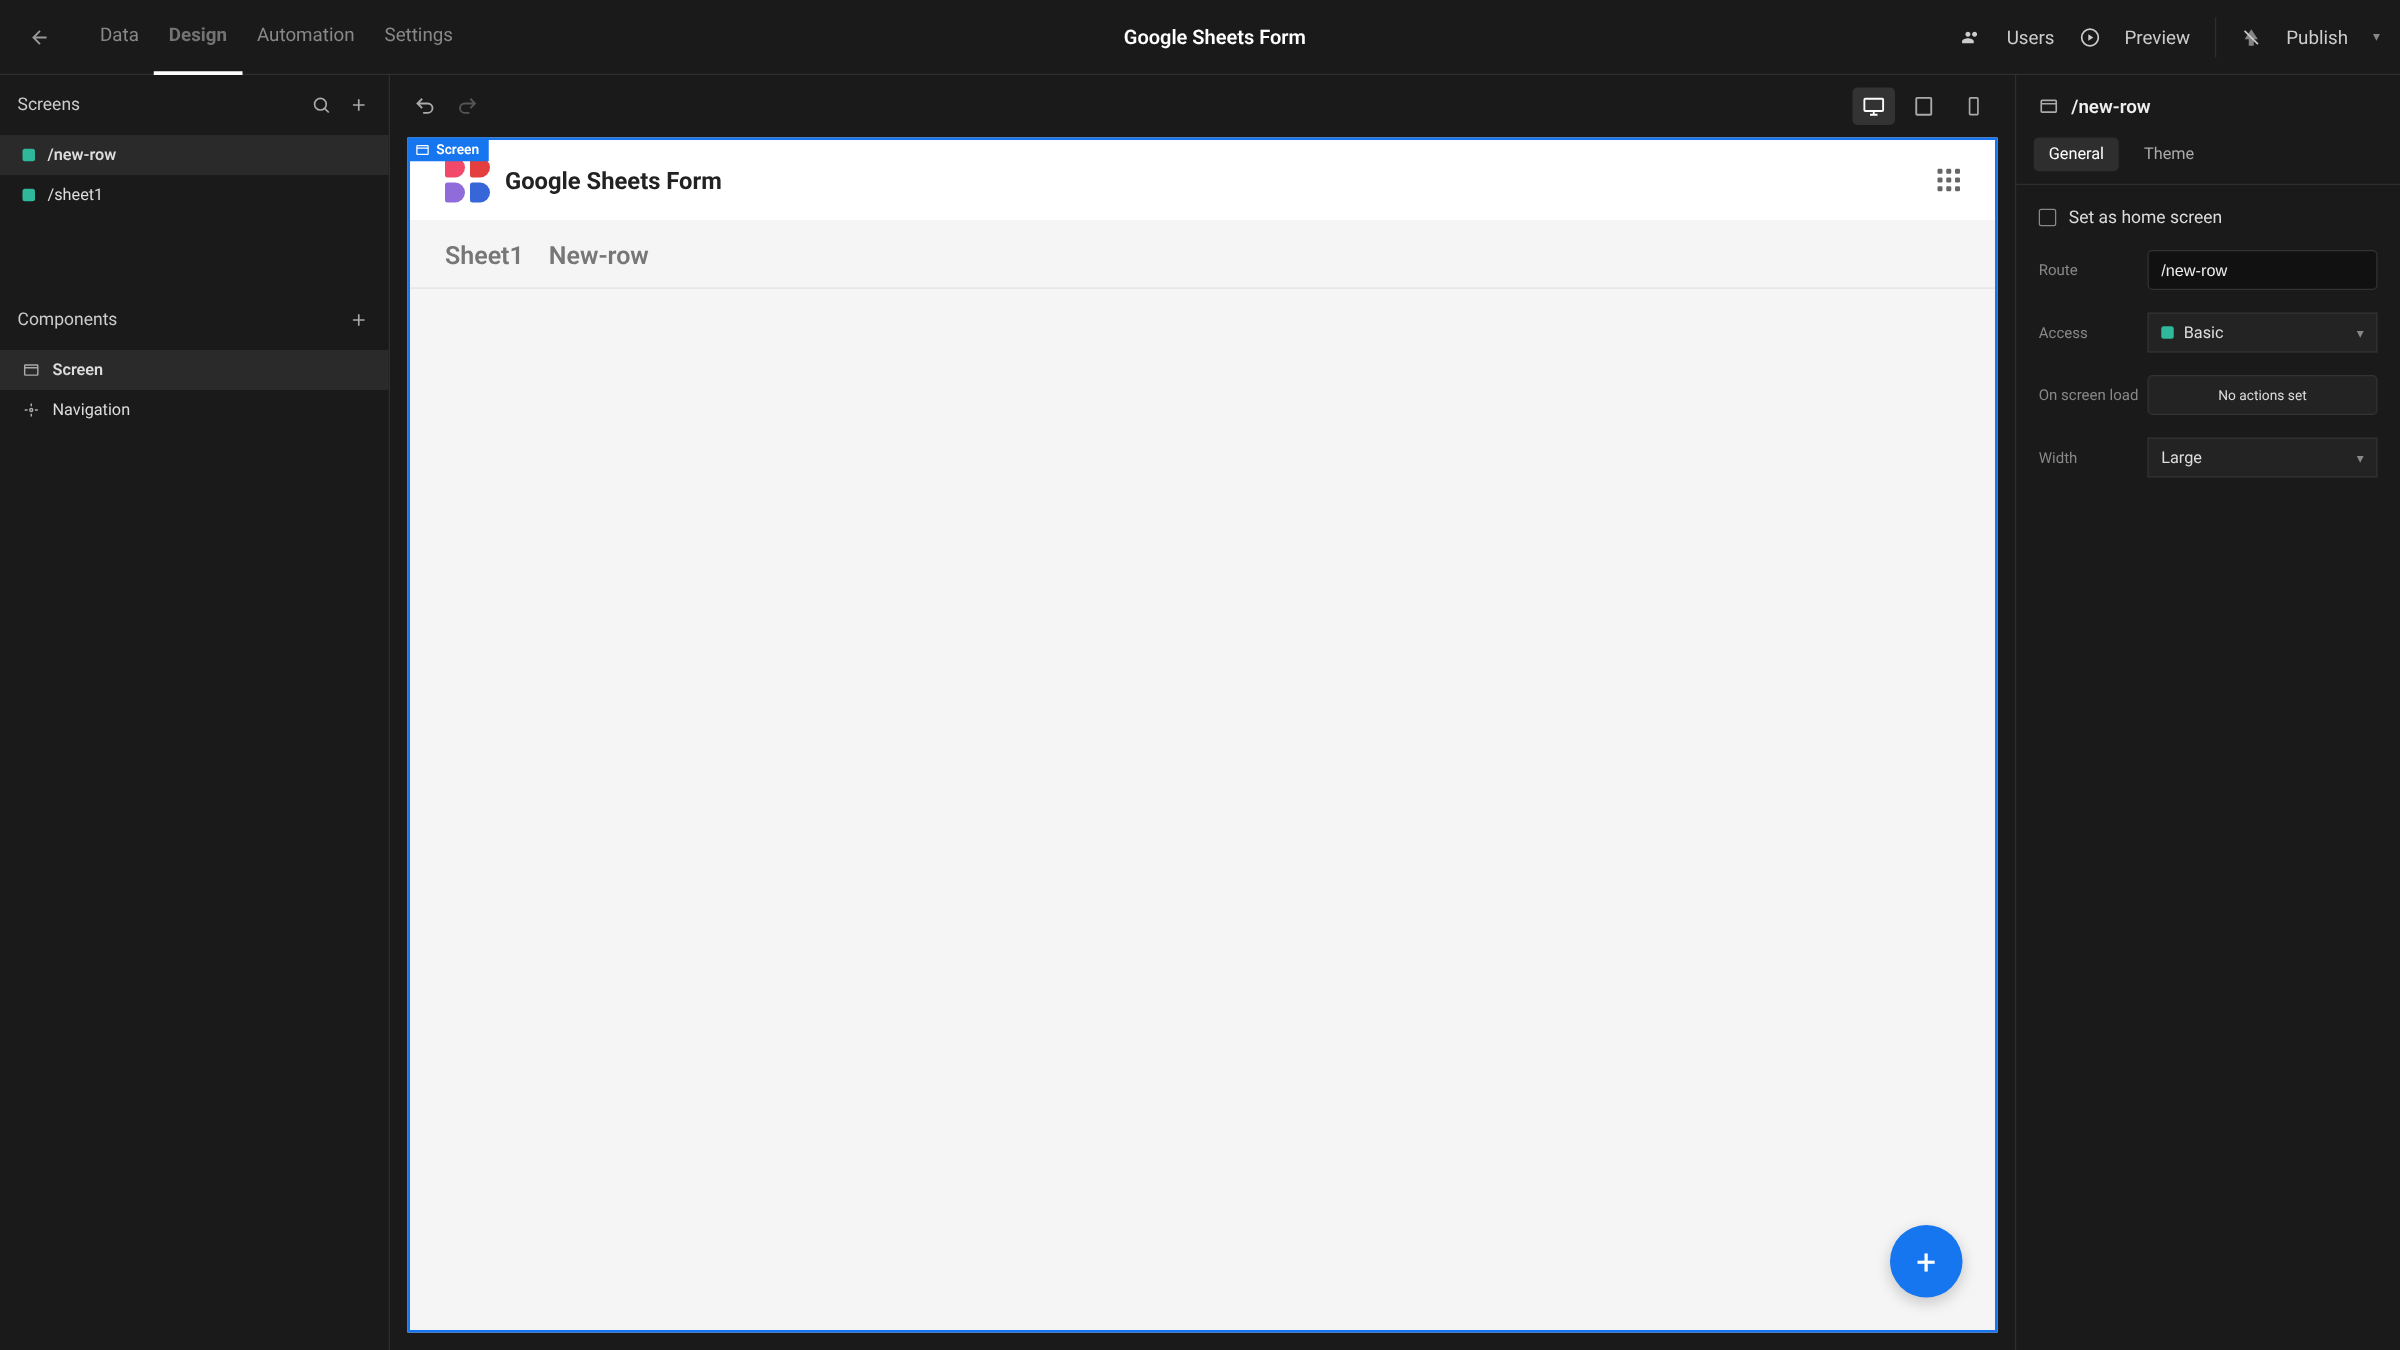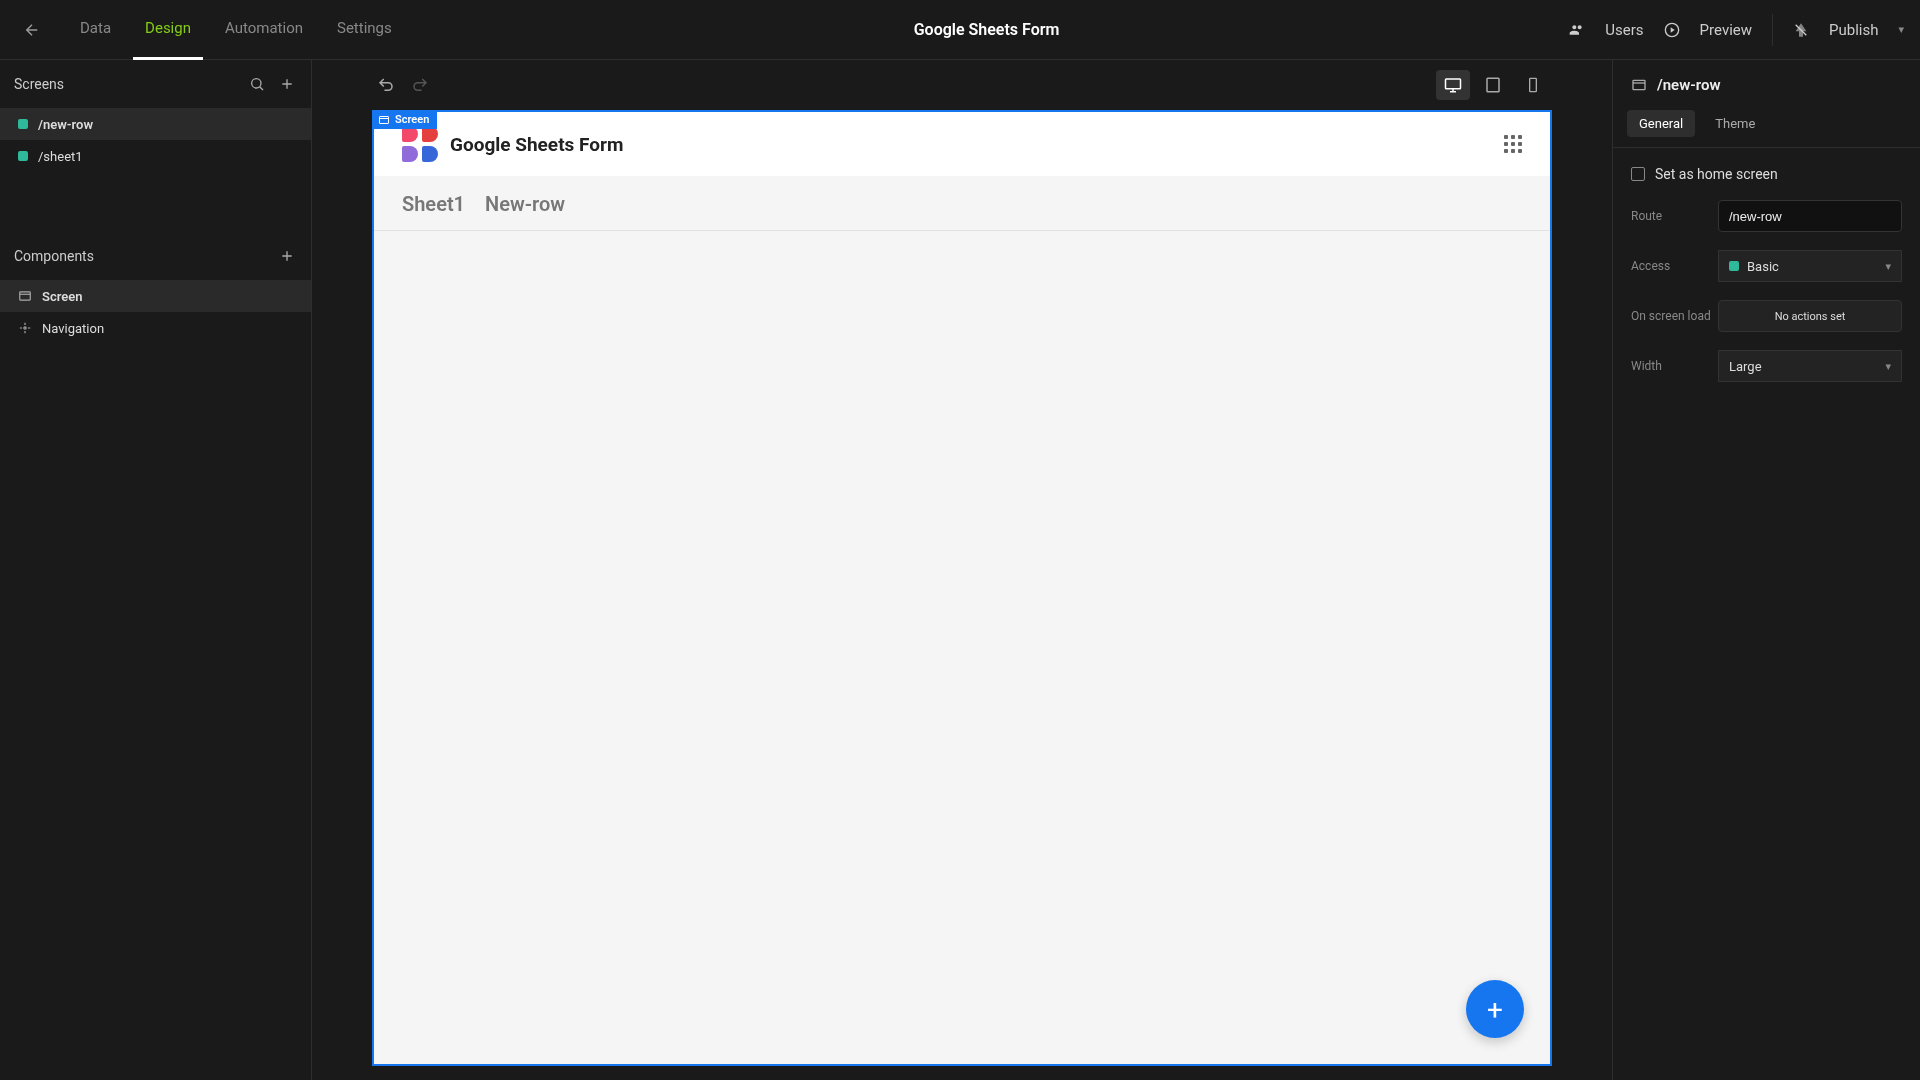--- a/index.html
+++ b/index.html
@@ -21,49 +21,49 @@
       display: flex;
       align-items: center;
       padding: 0 16px;
     }
     .topbar-left { display: flex; align-items: center; gap: 12px; }
     .back-btn {
       width: 32px; height: 32px;
       display: flex; align-items: center; justify-content: center;
       cursor: pointer; color: #999;
     }
-    .nav-tabs { display: flex; gap: 10px; margin-left: 8px; }
+    .nav-tabs { display: flex; gap: 0; margin-left: 8px; }
     .nav-tab {
       padding: 0 12px;
       height: 60px;
       display: flex;
       align-items: center;
       color: #888;
       cursor: pointer;
       font-size: 15px;
       border-bottom: 3px solid transparent;
     }
-    .nav-tab.active { color: #84cc16; border-bottom-color: #fff; font-weight: 400; }
+    .nav-tab.active { color: #737373; border-bottom-color: #fff; font-weight: 700; }
     .topbar-center {
       flex: 1;
       text-align: center;
       font-size: 16px;
       font-weight: 600;
       color: #fff;
     }
     .topbar-right { display: flex; align-items: center; gap: 20px; }
     .topbar-action {
       display: flex; align-items: center; gap: 20px;
       color: #ccc; cursor: pointer; font-size: 15px;
     }
     .topbar-action svg { width: 16px; height: 16px; }
     .topbar-divider { width: 1px; height: 32px; background: #2e2e2e; }
     
     
-    .main { display: flex; height: calc(1080px - 60px); gap: 46px; }
+    .main { display: flex; height: calc(1080px - 60px); }
     
     
     .left-panel {
       width: 312px;
       background: #1a1a1a;
       border-right: 1px solid #2e2e2e;
       display: flex;
       flex-direction: column;
     }
     .panel-section-header {

